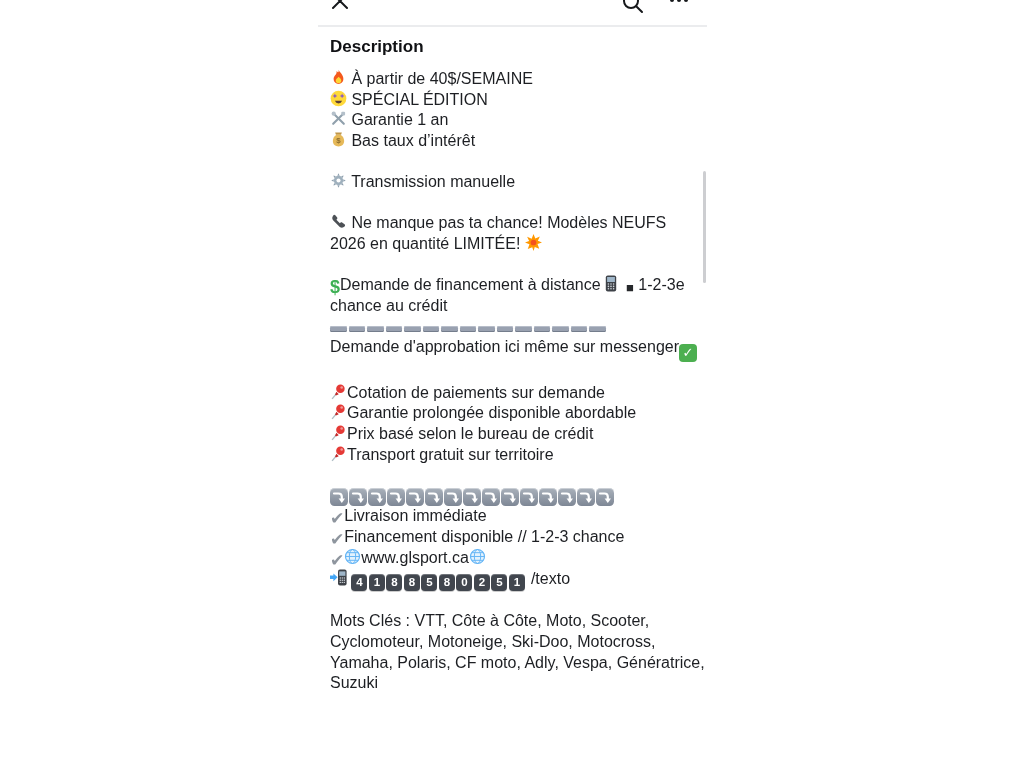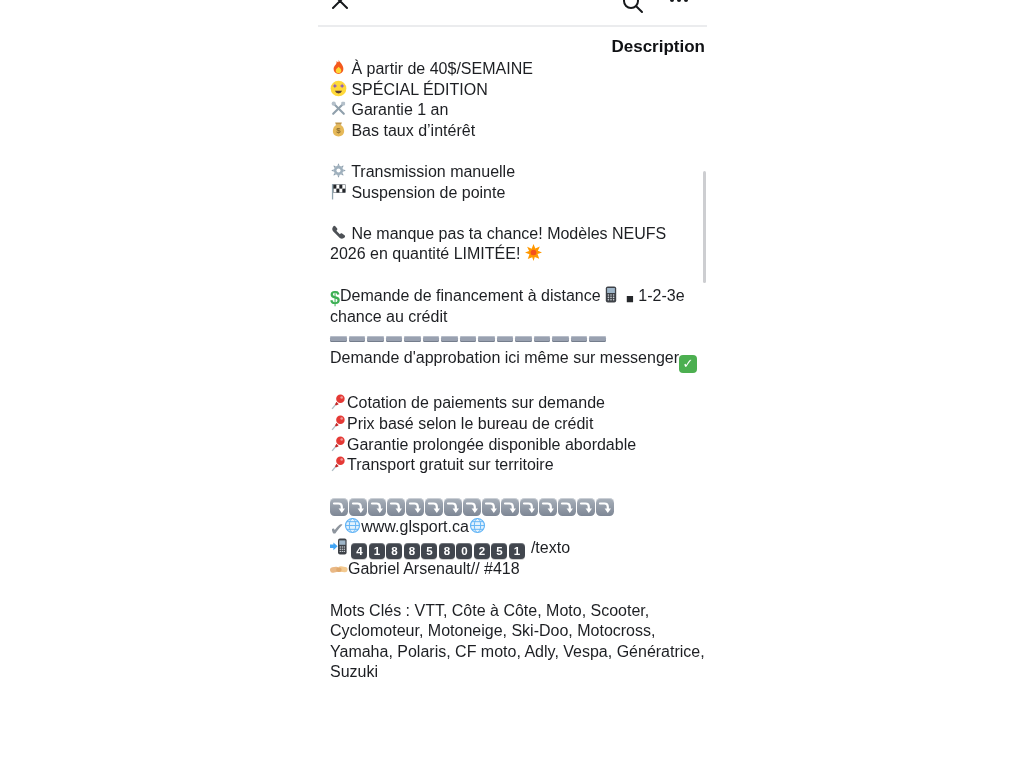--- a/index.html
+++ b/index.html
@@ -8,21 +8,21 @@
   
   .topbar{position:relative;height:25px;}
   .icon-btn{position:absolute;cursor:pointer;}
   .close-btn{left:12px;top:-9px;width:20px;height:20px;}
   .search-btn{left:303px;top:-9px;width:24px;height:24px;}
   .more-btn{left:352px;top:-2px;width:26px;height:10px;display:flex;gap:3px;align-items:flex-start;}
   .more-btn i{width:4px;height:4px;border-radius:50%;background:#16181b;display:block;}
   .divider{position:absolute;left:0;top:25px;width:389px;height:1.5px;background:#ebecee;}
   
   .content{position:absolute;left:12px;top:36px;width:375px;color:#1d1f23;}
-  .section-title{font-size:17px;font-weight:bold;color:#101114;line-height:21px;margin:0 0 2px 0;text-align:right;}
+  .section-title{font-size:17px;font-weight:bold;color:#101114;line-height:21px;margin:0 0 12px 0;}
   .line{font-size:16px;line-height:20.6px;min-height:20.6px;white-space:pre-wrap;word-wrap:break-word;}
   .emoji{display:inline-block;vertical-align:-2px;line-height:0;}
   .emoji svg{display:inline-block;}
   
   .keycap{display:inline-block;width:16px;height:16.5px;margin:0 1.5px 0 0;border-radius:4px;
     background:#41464e;box-shadow:inset 0 1px 0 rgba(255,255,255,.25), 0 1px 0 rgba(0,0,0,.2);
     color:#fff;font-size:11.5px;font-weight:bold;text-align:center;line-height:16.5px;vertical-align:-2px;}
   .minusbar{display:inline-block;width:16.5px;height:5px;margin:0 2px 2px 0;border-radius:1.5px;
     background:#99a1b0;box-shadow:inset 0 1px 0 #b7bdc9,0 1px 0 #747d8c;vertical-align:middle;}
   .arrowbtn{display:inline-block;width:18px;height:18px;margin:0 1px 0 0;border-radius:4.5px;
@@ -86,30 +86,20 @@
               <path d="M5.6 3.6 4.8 1.4h6.4l-.8 2.2z" fill="#c09648"></path>
               <path d="M8 3.4c-3.3 0-5.3 3.1-5.3 6.1 0 3.4 2.2 5 5.3 5s5.3-1.6 5.3-5c0-3-2-6.1-5.3-6.1z" fill="#e6b959"></path>
               <text x="8" y="11.6" font-size="7.5" font-weight="bold" fill="#8d6e2f" text-anchor="middle">$</text>
             </svg></span> Bas taux d’intérêt</div>
         <div class="line">&nbsp;</div>
         <div class="line"><span class="emoji"><svg width="17" height="17" viewBox="0 0 16 16">
               <path d="M8 1.2l1.1 2.3H6.9zM8 14.8l1.1-2.3H6.9zM1.2 8l2.3-1.1v2.2zM14.8 8l-2.3-1.1v2.2zM3.2 3.2l2.4.8-1.6 1.6zM12.8 12.8l-2.4-.8 1.6-1.6zM12.8 3.2l-.8 2.4-1.6-1.6zM3.2 12.8l.8-2.4 1.6 1.6z" fill="#8fa0ae"></path>
               <circle cx="8" cy="8" r="4.4" fill="#9fb0bd"></circle>
               <circle cx="8" cy="8" r="1.9" fill="#ffffff"></circle>
             </svg></span> Transmission manuelle</div>
-        <div class="line"><span class="emoji"><svg width="17" height="17" viewBox="0 0 16 16">
-              <line x1="2.4" y1="1" x2="2.4" y2="15.5" stroke="#90a4ae" stroke-width="1.2"></line>
-              <rect x="3.2" y="1.6" width="11.2" height="7.4" fill="#fff" stroke="#6b737b" stroke-width=".6"></rect>
-              <g fill="#23262a">
-                <rect x="3.2" y="1.6" width="2.8" height="3.7"></rect>
-                <rect x="8.8" y="1.6" width="2.8" height="3.7"></rect>
-                <rect x="6" y="5.3" width="2.8" height="3.7"></rect>
-                <rect x="11.6" y="5.3" width="2.8" height="3.7"></rect>
-              </g>
-            </svg></span> Suspension de pointe</div>
         <div class="line">&nbsp;</div>
         <div class="line"><span class="emoji"><svg width="17" height="17" viewBox="0 0 16 16">
               <path d="M3.2 2.3c-1.2 1.2-1.5 3-.3 4.5l6.3 6.3c1.5 1.2 3.3.9 4.5-.3.7-.7.6-1.5 0-2.1l-2-1.6c-.6-.4-1.4-.4-1.9.1l-.5.5-3.3-3.3.5-.5c.5-.5.6-1.3.1-1.9l-1.6-2c-.6-.6-1.4-.7-2.1.3z" fill="#4d5156"></path>
             </svg></span> Ne manque pas ta chance! Modèles NEUFS 2026 en quantité LIMITÉE! <span class="emoji"><svg width="17" height="17" viewBox="0 0 16 16">
               <path d="M8 0l1.7 4.3L14 2.4l-1.9 3.9L16 8l-4.2 1.4 1.6 4.5-4.2-1.6L8 16l-1.2-3.5L2.6 14l1.6-4.4L0 8l3.9-1.5-1.9-3.9 4.3 1.9z" fill="#ff9800"></path>
               <circle cx="8" cy="8" r="2.7" fill="#f4511e"></circle>
             </svg></span></div>
         <div class="line">&nbsp;</div>
         <div class="line"><span class="emoji"><span class="dollar-green">$</span></span>Demande de financement à distance <span class="emoji"><svg width="12" height="17" viewBox="0 0 12 17">
               <rect x=".8" y=".4" width="10.4" height="16.2" rx="2" fill="#3e4248"></rect>
@@ -133,32 +123,32 @@
               <line x1="6.2" y1="9.8" x2="2" y2="15" stroke="#b0bec5" stroke-width="1.3"></line>
               <path d="M6 8.3l2.2 2.2-2.6 1.2-.8-.8z" fill="#c62828"></path>
               <circle cx="9.8" cy="5.4" r="4" fill="#e53935"></circle>
               <circle cx="11" cy="4.2" r="1.2" fill="#ef9a9a"></circle>
             </svg></span>Cotation de paiements sur demande</div>
         <div class="line"><span class="emoji"><svg width="17" height="17" viewBox="0 0 16 16">
               <line x1="6.2" y1="9.8" x2="2" y2="15" stroke="#b0bec5" stroke-width="1.3"></line>
               <path d="M6 8.3l2.2 2.2-2.6 1.2-.8-.8z" fill="#c62828"></path>
               <circle cx="9.8" cy="5.4" r="4" fill="#e53935"></circle>
               <circle cx="11" cy="4.2" r="1.2" fill="#ef9a9a"></circle>
+            </svg></span>Garantie prolongée disponible abordable</div>
+        <div class="line"><span class="emoji"><svg width="17" height="17" viewBox="0 0 16 16">
+              <line x1="6.2" y1="9.8" x2="2" y2="15" stroke="#b0bec5" stroke-width="1.3"></line>
+              <path d="M6 8.3l2.2 2.2-2.6 1.2-.8-.8z" fill="#c62828"></path>
+              <circle cx="9.8" cy="5.4" r="4" fill="#e53935"></circle>
+              <circle cx="11" cy="4.2" r="1.2" fill="#ef9a9a"></circle>
             </svg></span>Prix basé selon le bureau de crédit</div>
         <div class="line"><span class="emoji"><svg width="17" height="17" viewBox="0 0 16 16">
               <line x1="6.2" y1="9.8" x2="2" y2="15" stroke="#b0bec5" stroke-width="1.3"></line>
               <path d="M6 8.3l2.2 2.2-2.6 1.2-.8-.8z" fill="#c62828"></path>
               <circle cx="9.8" cy="5.4" r="4" fill="#e53935"></circle>
               <circle cx="11" cy="4.2" r="1.2" fill="#ef9a9a"></circle>
-            </svg></span>Garantie prolongée disponible abordable</div>
-        <div class="line"><span class="emoji"><svg width="17" height="17" viewBox="0 0 16 16">
-              <line x1="6.2" y1="9.8" x2="2" y2="15" stroke="#b0bec5" stroke-width="1.3"></line>
-              <path d="M6 8.3l2.2 2.2-2.6 1.2-.8-.8z" fill="#c62828"></path>
-              <circle cx="9.8" cy="5.4" r="4" fill="#e53935"></circle>
-              <circle cx="11" cy="4.2" r="1.2" fill="#ef9a9a"></circle>
             </svg></span>Transport gratuit sur territoire</div>
         <div class="line">&nbsp;</div>
         <div class="line"><span class="emoji"><span class="arrowbtn"><svg width="18" height="18" viewBox="0 0 18 18">
                 <path d="M4 5.5h4.5c2.2 0 3.3 1.1 3.3 3.3v2.5" stroke="#fff" stroke-width="2.2" fill="none" stroke-linecap="round"></path>
                 <path d="M8.6 10.5h6.4L11.8 15z" fill="#fff"></path>
               </svg></span></span><span class="emoji"><span class="arrowbtn"><svg width="18" height="18" viewBox="0 0 18 18">
                 <path d="M4 5.5h4.5c2.2 0 3.3 1.1 3.3 3.3v2.5" stroke="#fff" stroke-width="2.2" fill="none" stroke-linecap="round"></path>
                 <path d="M8.6 10.5h6.4L11.8 15z" fill="#fff"></path>
               </svg></span></span><span class="emoji"><span class="arrowbtn"><svg width="18" height="18" viewBox="0 0 18 18">
                 <path d="M4 5.5h4.5c2.2 0 3.3 1.1 3.3 3.3v2.5" stroke="#fff" stroke-width="2.2" fill="none" stroke-linecap="round"></path>
@@ -193,20 +183,22 @@
               </svg></span></span><span class="emoji"><span class="arrowbtn"><svg width="18" height="18" viewBox="0 0 18 18">
                 <path d="M4 5.5h4.5c2.2 0 3.3 1.1 3.3 3.3v2.5" stroke="#fff" stroke-width="2.2" fill="none" stroke-linecap="round"></path>
                 <path d="M8.6 10.5h6.4L11.8 15z" fill="#fff"></path>
               </svg></span></span><span class="emoji"><span class="arrowbtn"><svg width="18" height="18" viewBox="0 0 18 18">
                 <path d="M4 5.5h4.5c2.2 0 3.3 1.1 3.3 3.3v2.5" stroke="#fff" stroke-width="2.2" fill="none" stroke-linecap="round"></path>
                 <path d="M8.6 10.5h6.4L11.8 15z" fill="#fff"></path>
               </svg></span></span><span class="emoji"><span class="arrowbtn"><svg width="18" height="18" viewBox="0 0 18 18">
                 <path d="M4 5.5h4.5c2.2 0 3.3 1.1 3.3 3.3v2.5" stroke="#fff" stroke-width="2.2" fill="none" stroke-linecap="round"></path>
                 <path d="M8.6 10.5h6.4L11.8 15z" fill="#fff"></path>
               </svg></span></span></div>
+        <div class="line"><span class="emoji"><span class="check-gray">✔</span></span>Livraison immédiate</div>
+        <div class="line"><span class="emoji"><span class="check-gray">✔</span></span>Financement disponible // 1-2-3 chance</div>
         <div class="line"><span class="emoji"><span class="check-gray">✔</span></span><span class="emoji"><svg width="17" height="17" viewBox="0 0 16 16">
               <circle cx="8" cy="8" r="6.6" fill="#e3f2fd" stroke="#64b5f6" stroke-width="1.1"></circle>
               <ellipse cx="8" cy="8" rx="3" ry="6.6" fill="none" stroke="#64b5f6" stroke-width=".9"></ellipse>
               <line x1="1.4" y1="8" x2="14.6" y2="8" stroke="#64b5f6" stroke-width=".9"></line>
               <line x1="2.4" y1="4.4" x2="13.6" y2="4.4" stroke="#64b5f6" stroke-width=".9"></line>
               <line x1="2.4" y1="11.6" x2="13.6" y2="11.6" stroke="#64b5f6" stroke-width=".9"></line>
             </svg></span>www.glsport.ca<span class="emoji"><svg width="17" height="17" viewBox="0 0 16 16">
               <circle cx="8" cy="8" r="6.6" fill="#e3f2fd" stroke="#64b5f6" stroke-width="1.1"></circle>
               <ellipse cx="8" cy="8" rx="3" ry="6.6" fill="none" stroke="#64b5f6" stroke-width=".9"></ellipse>
               <line x1="1.4" y1="8" x2="14.6" y2="8" stroke="#64b5f6" stroke-width=".9"></line>
@@ -222,24 +214,19 @@
                 <circle cx="12.3" cy="9" r=".7"></circle>
                 <circle cx="14.3" cy="9" r=".7"></circle>
                 <circle cx="10.3" cy="11.2" r=".7"></circle>
                 <circle cx="12.3" cy="11.2" r=".7"></circle>
                 <circle cx="14.3" cy="11.2" r=".7"></circle>
                 <circle cx="10.3" cy="13.4" r=".7"></circle>
                 <circle cx="12.3" cy="13.4" r=".7"></circle>
                 <circle cx="14.3" cy="13.4" r=".7"></circle>
               </g>
             </svg></span> <span class="keycap">4</span><span class="keycap">1</span><span class="keycap">8</span><span class="keycap">8</span><span class="keycap">5</span><span class="keycap">8</span><span class="keycap">0</span><span class="keycap">2</span><span class="keycap">5</span><span class="keycap">1</span> /texto</div>
-        <div class="line"><span class="emoji"><svg width="18" height="13" viewBox="0 0 18 13">
-              <rect x="0" y="4" width="9" height="5.4" rx="2.7" fill="#e9b885" transform="rotate(-10 4.5 6.7)"></rect>
-              <rect x="8" y="3.6" width="9.6" height="5.4" rx="2.7" fill="#f3c98f" transform="rotate(8 12.8 6.3)"></rect>
-              <rect x="6.2" y="4.6" width="5.4" height="4.4" rx="2.2" fill="#e0a96d"></rect>
-            </svg></span>Gabriel Arsenault// #418</div>
         <div class="line">&nbsp;</div>
         <div class="line">Mots Clés : VTT, Côte à Côte, Moto, Scooter, Cyclomoteur, Motoneige, Ski-Doo, Motocross, Yamaha, Polaris, CF moto, Adly, Vespa, Génératrice, Suzuki</div>
       </div>
   </div>
 
   <div class="scrollbar-thumb"></div>
 </div>
 
 </body></html>

